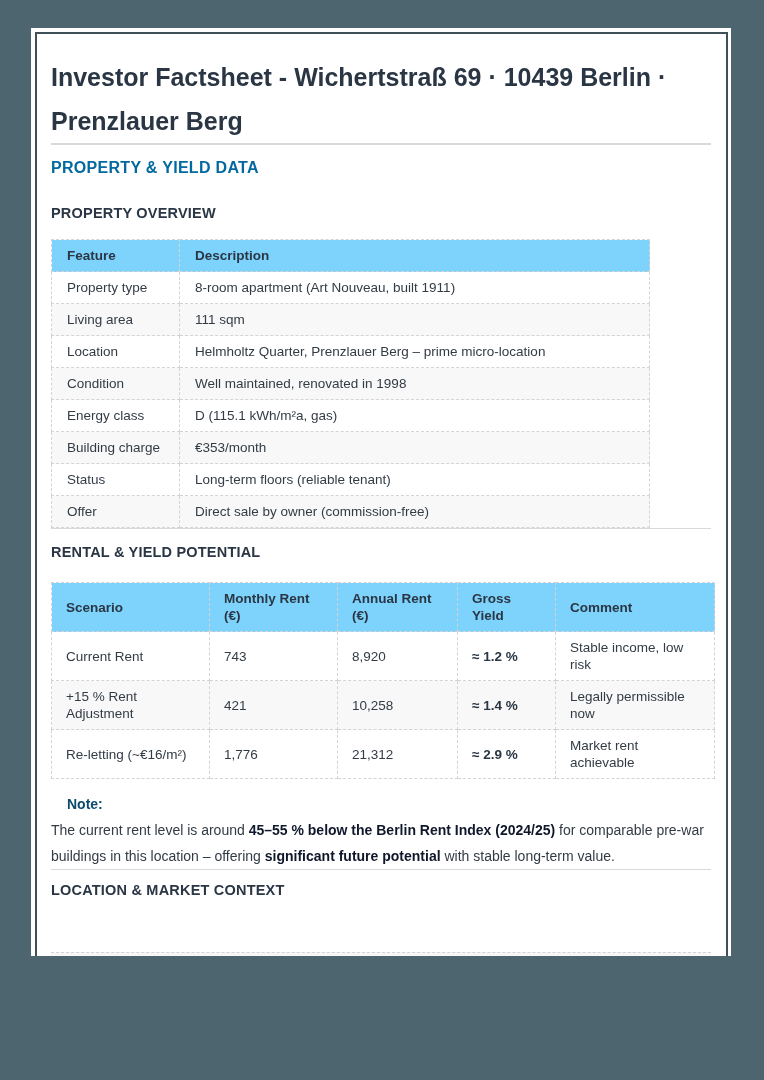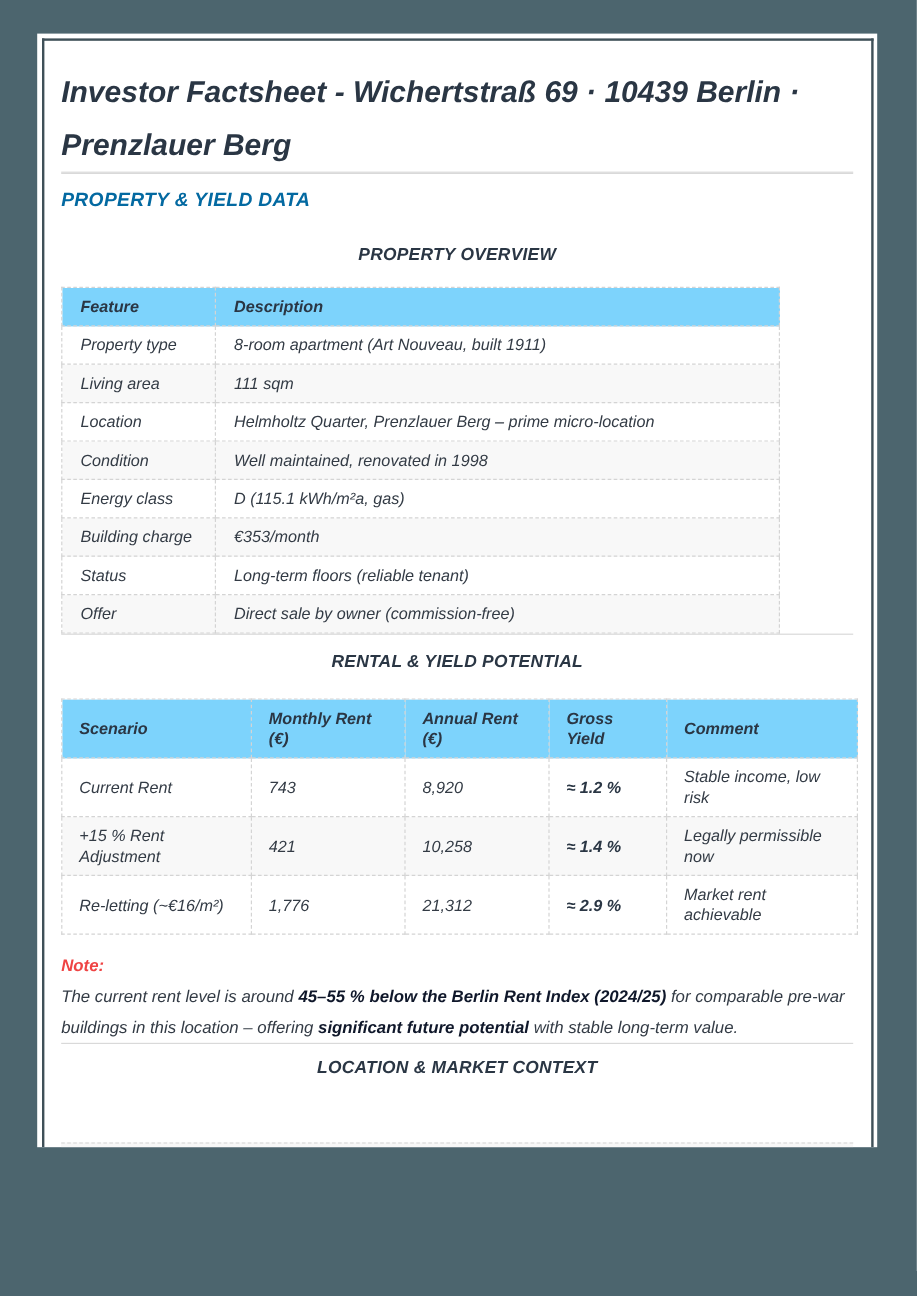--- a/index.html
+++ b/index.html
@@ -3,54 +3,54 @@
 <meta charset="utf-8">
 <style>
   html,body { margin:0; padding:0; }
   body {
     width:764px; height:1080px; position:relative; overflow:hidden;
     background:#4C656E;
     font-family:"Liberation Sans", sans-serif;
   }
   .page {
     position:absolute; left:31px; top:28px; width:700px; height:928px;
-    background:#FFFFFF; overflow:hidden;font-style:italic;
+    background:#FFFFFF; overflow:hidden;
   }
   .frame {
     position:absolute; top:4px; left:4px; right:3px; bottom:0;
     border:2px solid #3F5058; border-bottom:none; overflow:hidden;
   }
   .content { padding:0 15px 0 14px; color:#333B45; }
 
   h1 {
     margin:21px 0 0; padding-right:30px;
     font-size:25px; line-height:44px; font-weight:bold; color:#2A3644;
   }
   hr.rule { border:none; border-top:1px solid #D9D9D9; margin:0; height:0; }
   .hr-a { margin-top:3px; }
   .hr-b { margin-top:26px; }
   .hr-c { margin-top:18px; }
   .hr-d { margin-top:13px; }
 
   h2 { margin:12px 0 0; font-size:16px; line-height:22px; letter-spacing:0.3px; color:#0369a1; }
-  h3 { margin:24px 0 0; font-size:14.5px; line-height:20px; letter-spacing:0.2px; color:#2A3644;text-align:center; }
+  h3 { margin:24px 0 0; font-size:14.5px; line-height:20px; letter-spacing:0.2px; color:#2A3644; }
   h3.rental { margin-top:13px; }
   h3.location { margin-top:10px; }
 
   table { border-collapse:collapse; table-layout:fixed; font-size:13.5px; color:#333B45; }
   .t1 { width:598px; margin-top:16px; }
   .t2 { width:663px; margin-top:20px; }
   th, td { border:1px dashed #D4D4D4; text-align:left; vertical-align:middle; }
   .t1 th, .t1 td { padding:7px 8px 7px 15px; line-height:17px; }
   .t2 th, .t2 td { padding:7px 14px; line-height:17px; }
   th { background:#7dd3fc; font-weight:bold; color:#2A3644; }
   tbody tr:nth-child(even) td { background:#F8F8F8; }
   td.bold { font-weight:bold; color:#2A3644; }
 
-  .note-label { margin:16px 0 0; font-size:14px; line-height:18px; font-weight:bold; color:#ef4444; }
+  .note-label { margin:16px 16px 0; font-size:14px; line-height:18px; font-weight:bold; color:#0c4a6e; }
   .note-text  { margin:4px 0 0; font-size:14px; line-height:26px; }
   .note-text strong { color:#0f172a; }
 
   .table-stub { margin-top:52px; border-top:1px dashed #D4D4D4; background:#F7F7F7; height:30px; }
 </style>
 </head>
 <body>
 
 <div class="page">
   <div class="frame">

